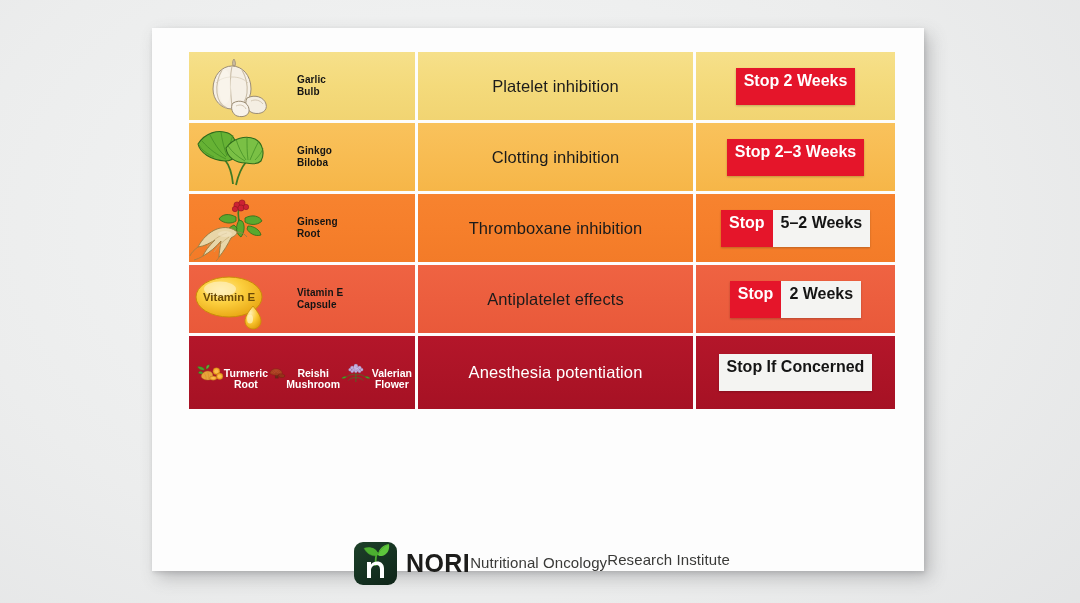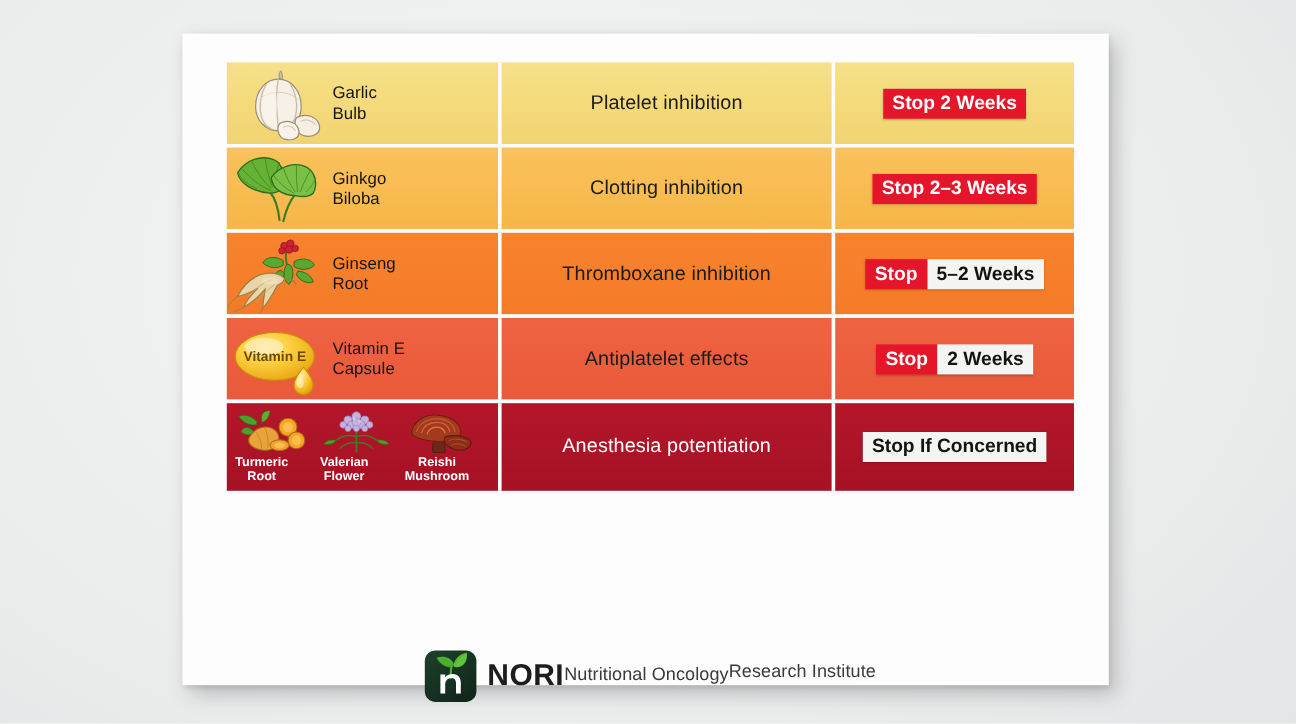--- a/index.html
+++ b/index.html
@@ -113,25 +113,26 @@
 
   
   .item-icon {
     width: 88px;
     height: 66px;
     flex: 0 0 88px;
     position: relative;
   }
 
   .item-name {
-    font-size: 14px;
-    font-weight: normal;
+    font-size: 10px;
+    font-weight: bold;
     color: #141414;
     line-height: 1.18;
     letter-spacing: 0.1px;
+    margin-left: 20px;
   }
 
   
   .effect-text {
     font-size: 16.5px;
     color: #1b1b1b;
     letter-spacing: 0.1px;
     text-align: center;
   }
   .r5 .effect-text { color: #ffffff; }
@@ -139,41 +140,41 @@
   
   .badge {
     display: inline-flex;
     align-items: stretch;
     font-size: 16px;
     font-weight: bold;
     line-height: 1;
     box-shadow: 0 1px 2px rgba(0,0,0,0.22);
   }
   .badge .seg {
-    padding: 5px 8px 4px 8px;
+    padding: 5px 8px 16px 8px;
     display: flex;
     align-items: center;
     white-space: nowrap;
   }
   .seg-red   { background: #e5152a; color: #ffffff; }
   .seg-white { background: #f4f4f2; color: #141414; }
 
   
   .multi {
     display: flex;
     width: 100%;
     height: 100%;
     align-items: center;
     justify-content: space-around;
     padding: 3px 7px 2px 7px;
   }
   .multi-cell {
     display: flex;
-    flex-direction: column;
-    align-items: flex-start;
+    flex-direction: row;
+    align-items: flex-end;
     width: 72px;
   }
   .multi-icon {
     width: 60px;
     height: 36px;
     position: relative;
   }
   .multi-label {
     margin-top: 2px;
     font-size: 10.5px;
@@ -417,20 +418,41 @@
                     <circle cx="51" cy="25" r="7" fill="#f5a623" stroke="#a8641a" stroke-width="0.9"></circle>
                     <circle cx="51" cy="25" r="4" fill="#fbbd4d"></circle>
                     <ellipse cx="37" cy="29" rx="8" ry="4.5" fill="#f0a32e" stroke="#a8641a" stroke-width="0.8"></ellipse>
                     <ellipse cx="37" cy="29" rx="4.6" ry="2.4" fill="#fbbd4d"></ellipse>
                   </g>
                 </svg>
               </div>
               <div class="multi-label">
                 <div>Turmeric</div>
                 <div>Root</div>
+              </div>
+            </div>
+
+            <div class="multi-cell">
+              <div class="multi-icon">
+                <svg class="icon-svg" viewBox="0 0 60 36">
+                  <g>
+                    <path d="M26 20 C24 26 23 31 24 35 L34 35 C34 30 33 25 31 20 Z" fill="#6b2a18" stroke="#4a1b0e" stroke-width="0.7"></path>
+                    <path d="M6 19 C7 9 17 3 28 4 C40 5 48 12 47 20 C44 25 36 27 27 26 C17 25 8 23 6 19 Z" fill="#a33a1e" stroke="#6b2110" stroke-width="0.9"></path>
+                    <path d="M10 18 C12 11 19 7 27 7 C36 7 42 12 42 18" fill="none" stroke="#c2562f" stroke-width="1.2"></path>
+                    <path d="M14 19 C16 13 21 10 27 10 C33 10 37 13 38 18" fill="none" stroke="#d2663c" stroke-width="1.1"></path>
+                    <path d="M19 20 C20 16 23 14 27 14 C31 14 33 16 34 19" fill="none" stroke="#e07b4e" stroke-width="1"></path>
+                    <path d="M34 22 C42 20 49 21 55 25 C57 29 53 33 46 33 C39 33 34 29 33 25 Z" fill="#8d2f18" stroke="#5e1d0d" stroke-width="0.9"></path>
+                    <path d="M37 25 C42 23 48 24 52 26" fill="none" stroke="#b54e2b" stroke-width="0.9"></path>
+                    <path d="M39 29 C43 27 48 28 51 30" fill="none" stroke="#b54e2b" stroke-width="0.8"></path>
+                  </g>
+                </svg>
+              </div>
+              <div class="multi-label">
+                <div>Reishi</div>
+                <div>Mushroom</div>
               </div>
             </div>
 
             <div class="multi-cell">
               <div class="multi-icon">
                 <svg class="icon-svg" viewBox="0 0 60 36">
                   <g>
                     <path d="M30 13 C30 22 30 29 30 35" fill="none" stroke="#3f7a24" stroke-width="1.6"></path>
                     <g fill="#c3b2e0" stroke="#8e7ab5" stroke-width="0.5">
                       <circle cx="23" cy="8" r="3.4"></circle>
@@ -461,41 +483,20 @@
                     </g>
                   </g>
                 </svg>
               </div>
               <div class="multi-label">
                 <div>Valerian</div>
                 <div>Flower</div>
               </div>
             </div>
 
-            <div class="multi-cell">
-              <div class="multi-icon">
-                <svg class="icon-svg" viewBox="0 0 60 36">
-                  <g>
-                    <path d="M26 20 C24 26 23 31 24 35 L34 35 C34 30 33 25 31 20 Z" fill="#6b2a18" stroke="#4a1b0e" stroke-width="0.7"></path>
-                    <path d="M6 19 C7 9 17 3 28 4 C40 5 48 12 47 20 C44 25 36 27 27 26 C17 25 8 23 6 19 Z" fill="#a33a1e" stroke="#6b2110" stroke-width="0.9"></path>
-                    <path d="M10 18 C12 11 19 7 27 7 C36 7 42 12 42 18" fill="none" stroke="#c2562f" stroke-width="1.2"></path>
-                    <path d="M14 19 C16 13 21 10 27 10 C33 10 37 13 38 18" fill="none" stroke="#d2663c" stroke-width="1.1"></path>
-                    <path d="M19 20 C20 16 23 14 27 14 C31 14 33 16 34 19" fill="none" stroke="#e07b4e" stroke-width="1"></path>
-                    <path d="M34 22 C42 20 49 21 55 25 C57 29 53 33 46 33 C39 33 34 29 33 25 Z" fill="#8d2f18" stroke="#5e1d0d" stroke-width="0.9"></path>
-                    <path d="M37 25 C42 23 48 24 52 26" fill="none" stroke="#b54e2b" stroke-width="0.9"></path>
-                    <path d="M39 29 C43 27 48 28 51 30" fill="none" stroke="#b54e2b" stroke-width="0.8"></path>
-                  </g>
-                </svg>
-              </div>
-              <div class="multi-label">
-                <div>Reishi</div>
-                <div>Mushroom</div>
-              </div>
-            </div>
-
           </div>
         </div>
         <div class="cell-effect">
           <span class="effect-text">Anesthesia potentiation</span>
         </div>
         <div class="cell-action">
           <span class="badge">
             <span class="seg seg-white">Stop If Concerned</span>
           </span>
         </div>

